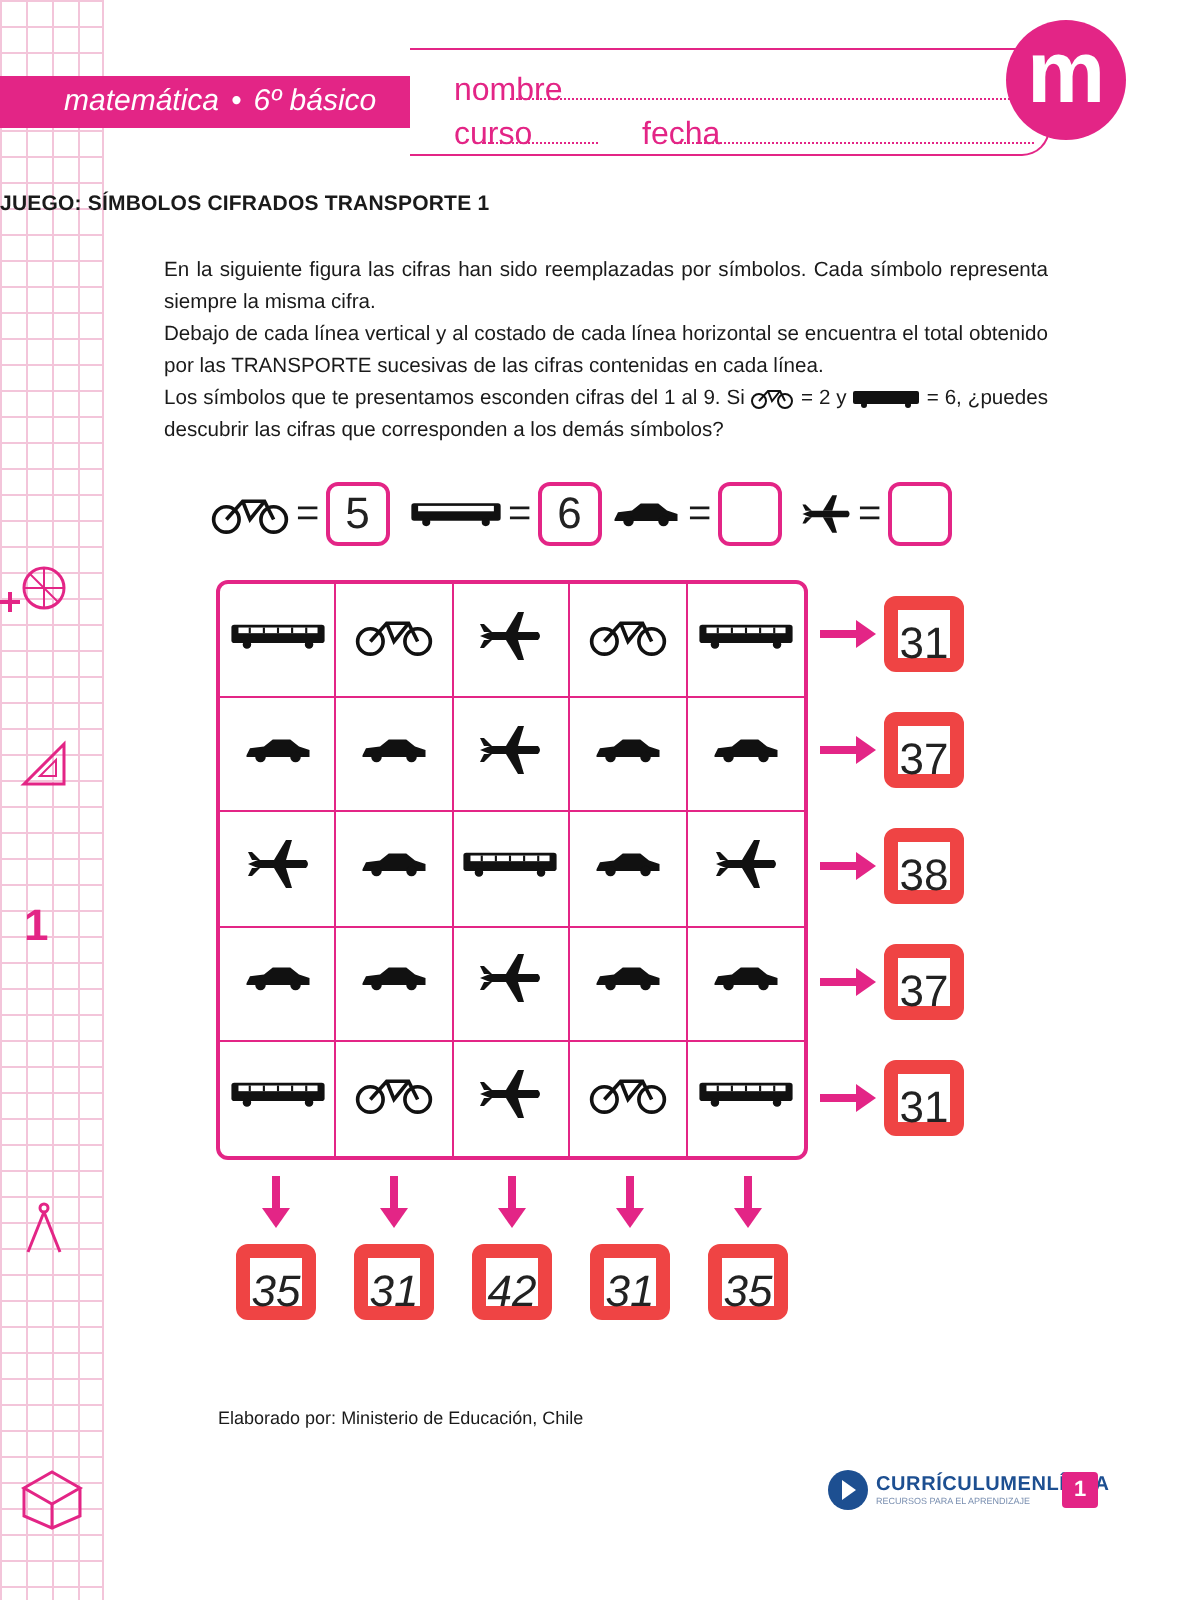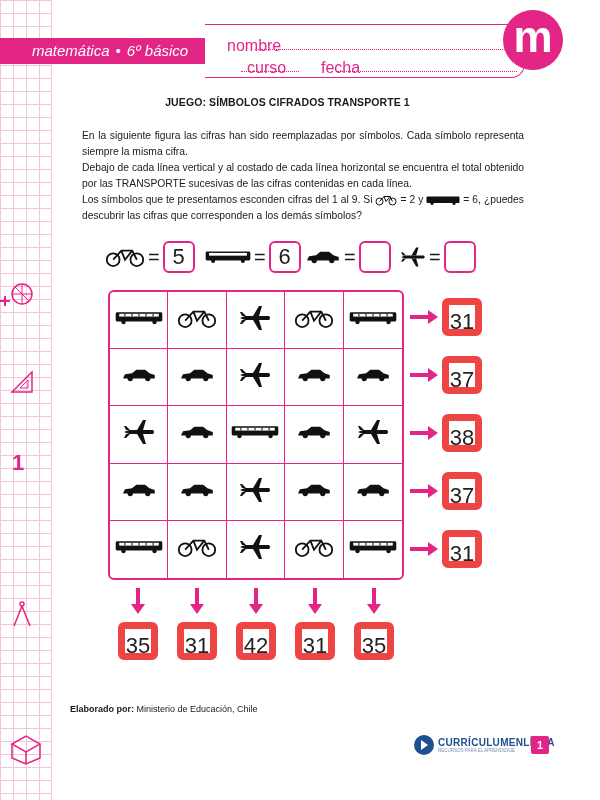--- a/index.html
+++ b/index.html
@@ -36,36 +36,36 @@
     .name-card {
       position: absolute; left: 205px; top: 24px; width: 320px; height: 54px;
       border: 1px solid #e32586; border-left: none;
       border-radius: 0 14px 14px 0;
       background: #fff;
     }
     .name-card .nombre, .name-card .curso, .name-card .fecha {
       position: absolute; font-size: 16px; color: #e32586; padding-left: 16px;
     }
     .name-card .nombre { left: 6px; top: 12px; }
-    .name-card .curso { left: 6px; top: 34px; margin-left: 20px; }
+    .name-card .curso { left: 6px; top: 34px; }
     .name-card .fecha { left: 100px; top: 34px; }
     .name-card .line { position: absolute; border-bottom: 1px dotted #e32586; height: 0; }
     .name-card .l1 { left: 50px; top: 24px; width: 262px; }
     .name-card .l2 { left: 36px; top: 46px; width: 58px; }
     .name-card .l3 { left: 132px; top: 46px; width: 180px; }
 
     .m-badge {
       position: absolute; left: 503px; top: 10px; width: 60px; height: 60px;
       border-radius: 50%; background: #e32586; color: #fff;
       font-size: 44px; font-weight: bold; text-align: center; line-height: 54px;
     }
 
     
     .title {
-      position: absolute; left: 0; width: 575px; top: 96px; text-align: center;
+      position: absolute; left: 0; width: 575px; top: 96px; 
       font-size: 10.5px; font-weight: bold; letter-spacing: 0.1px;
     }
 
     
     .para {
       position: absolute; left: 82px; width: 442px; font-size: 10.3px; line-height: 16px;
       text-align: justify;
     }
     .p1 { top: 128px; }
     .p2 { top: 160px; }
@@ -105,34 +105,34 @@
     .arrow-right::after {
       content: ""; position: absolute; left: 18px; top: 0; width: 0; height: 0;
       border-top: 7px solid transparent; border-bottom: 7px solid transparent; border-left: 10px solid #e32586;
     }
     .total-box {
       width: 40px; height: 38px; border: 7px solid #ef4444; border-radius: 6px; margin-left: 2px;
       font-size: 22px; text-align: center; line-height: 34px; color: #222;
     }
 
     
-    .col-total { position: absolute; top: 588px; width: 44px; display: flex; flex-direction: column; align-items: center; }
+    .col-total { position: absolute; top: 588px; width: 44px; display: flex; flex-direction: column; align-items: center; font-style: italic; }
     .arrow-down { width: 14px; height: 28px; position: relative; }
     .arrow-down::before {
       content: ""; position: absolute; left: 5px; top: 0; width: 4px; height: 18px; background: #e32586;
     }
     .arrow-down::after {
       content: ""; position: absolute; left: 0; top: 16px; width: 0; height: 0;
       border-left: 7px solid transparent; border-right: 7px solid transparent; border-top: 10px solid #e32586;
     }
     .col-total .total-box { margin-left: 0; margin-top: 6px; }
 
     
     .credit { position: absolute; left: 70px; top: 704px; font-size: 9px; }
-    .credit b { font-weight: bold; }
+    .credit b { font-weight: normal; margin-left: 39px; }
     .cl-logo { position: absolute; left: 414px; top: 735px; display: flex; align-items: center; }
     .cl-circle {
       width: 20px; height: 20px; border-radius: 50%; background: #1d4f91; position: relative;
     }
     .cl-circle::after {
       content: ""; position: absolute; left: 7px; top: 5px; border-top: 5px solid transparent;
       border-bottom: 5px solid transparent; border-left: 7px solid #fff;
     }
     .cl-text { margin-left: 4px; }
     .cl-name { font-size: 10px; color: #1d4f91; font-weight: bold; letter-spacing: 0.3px; }

